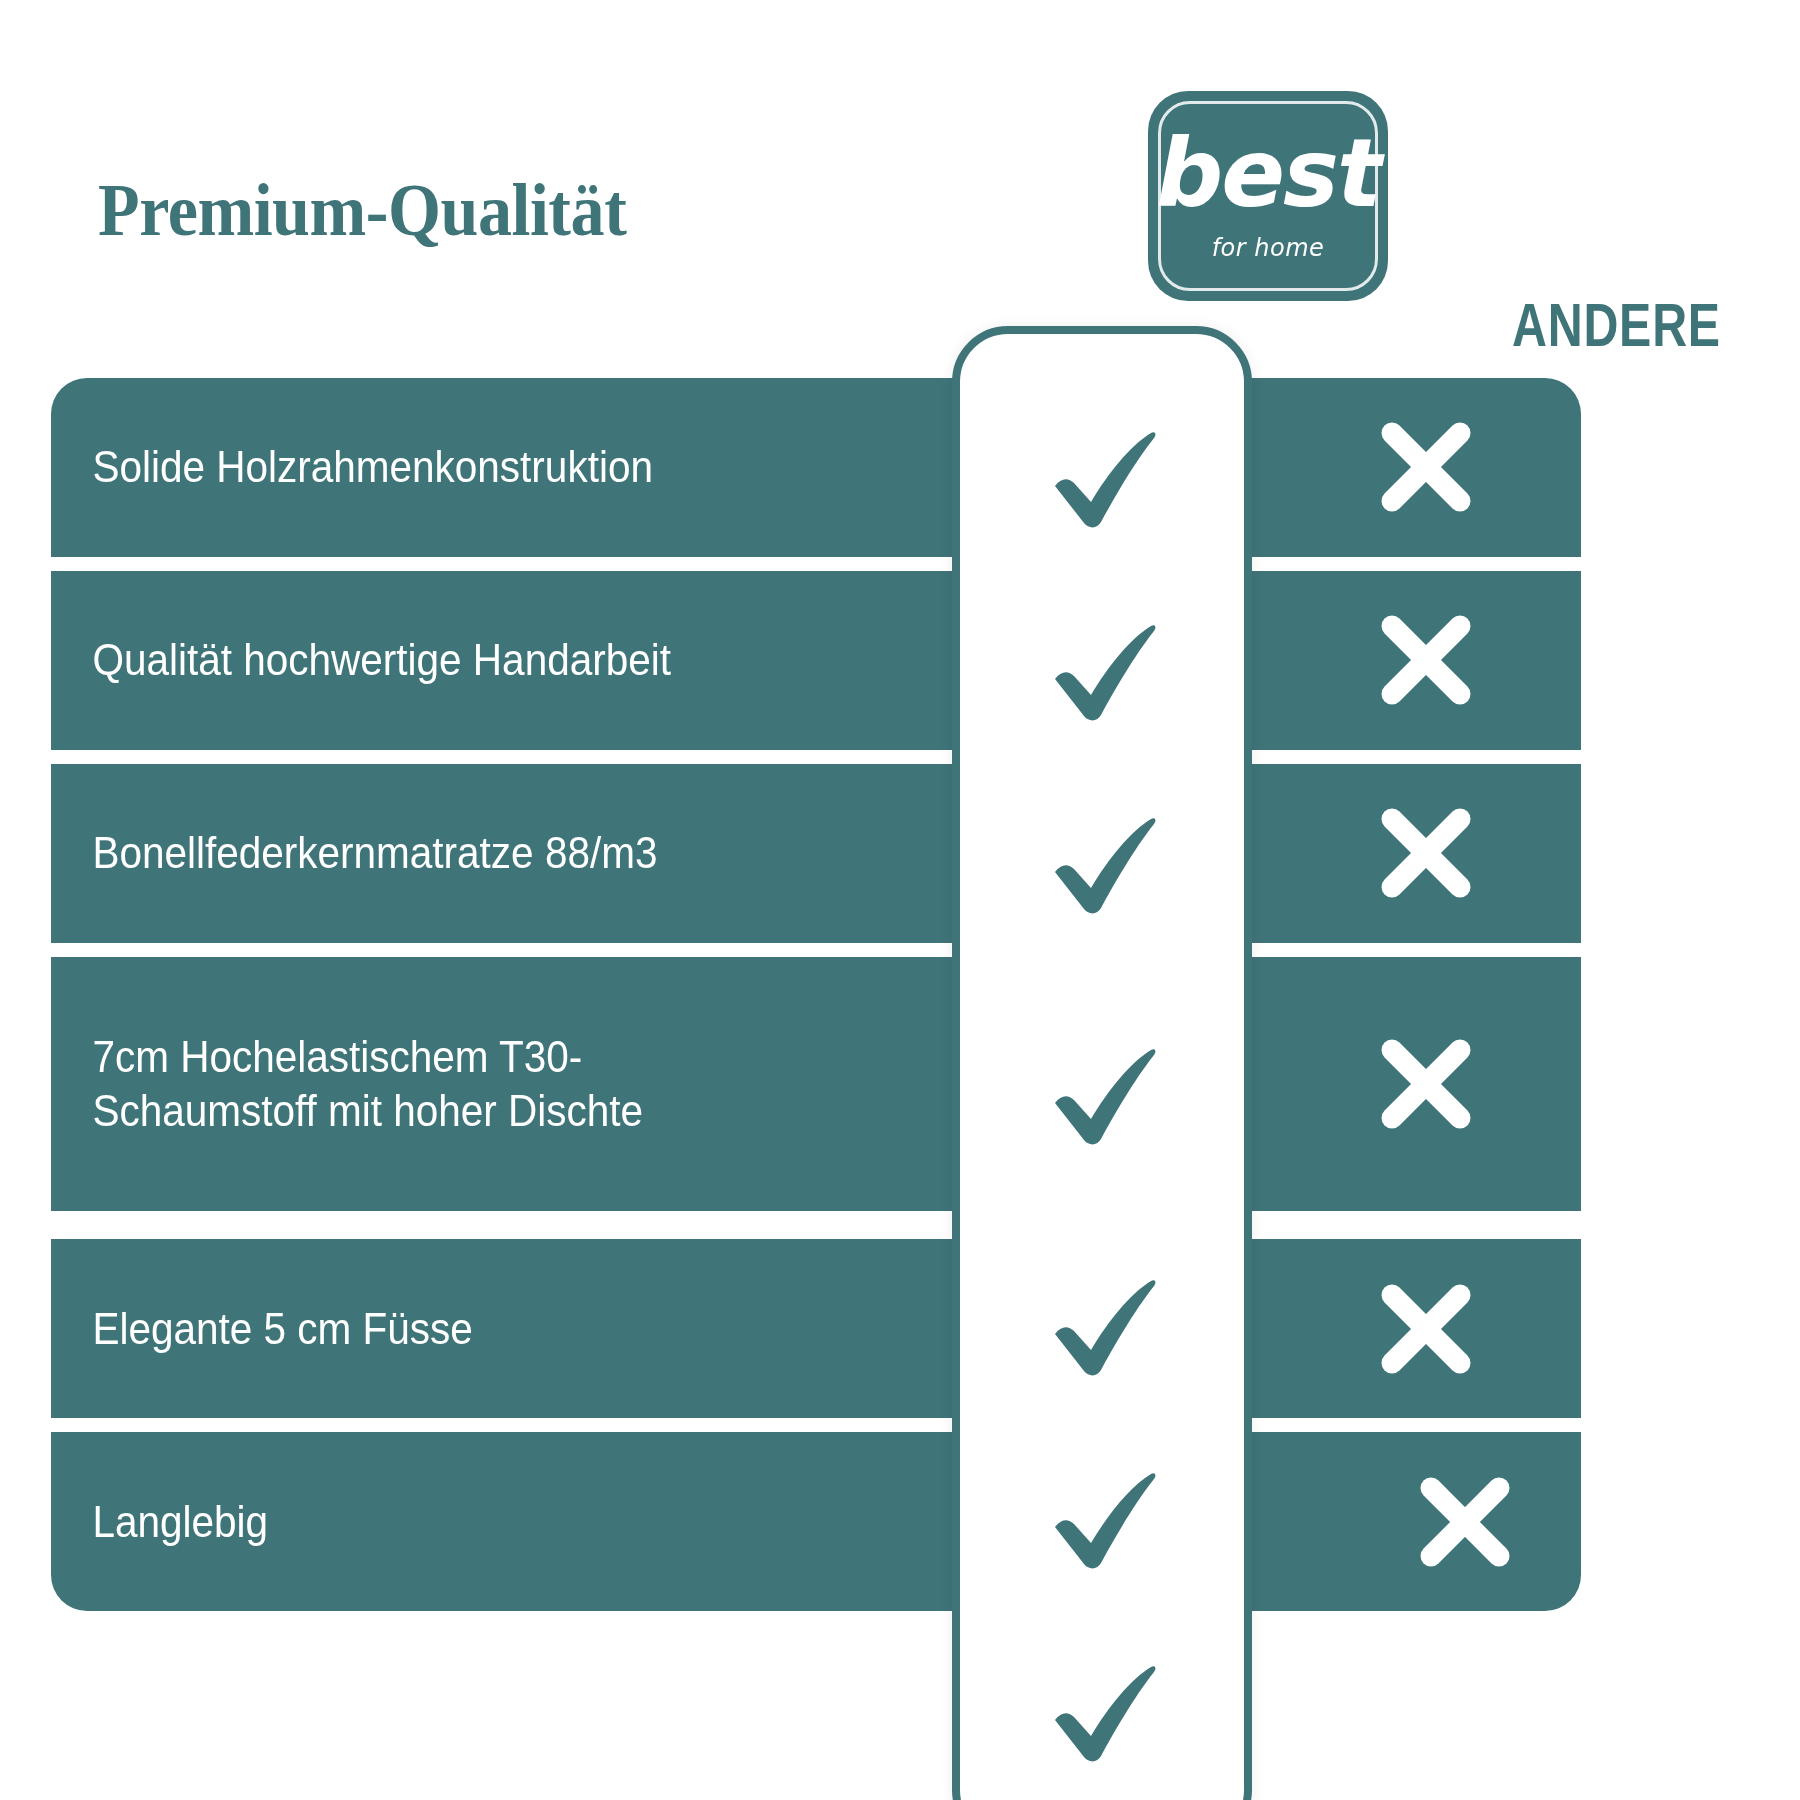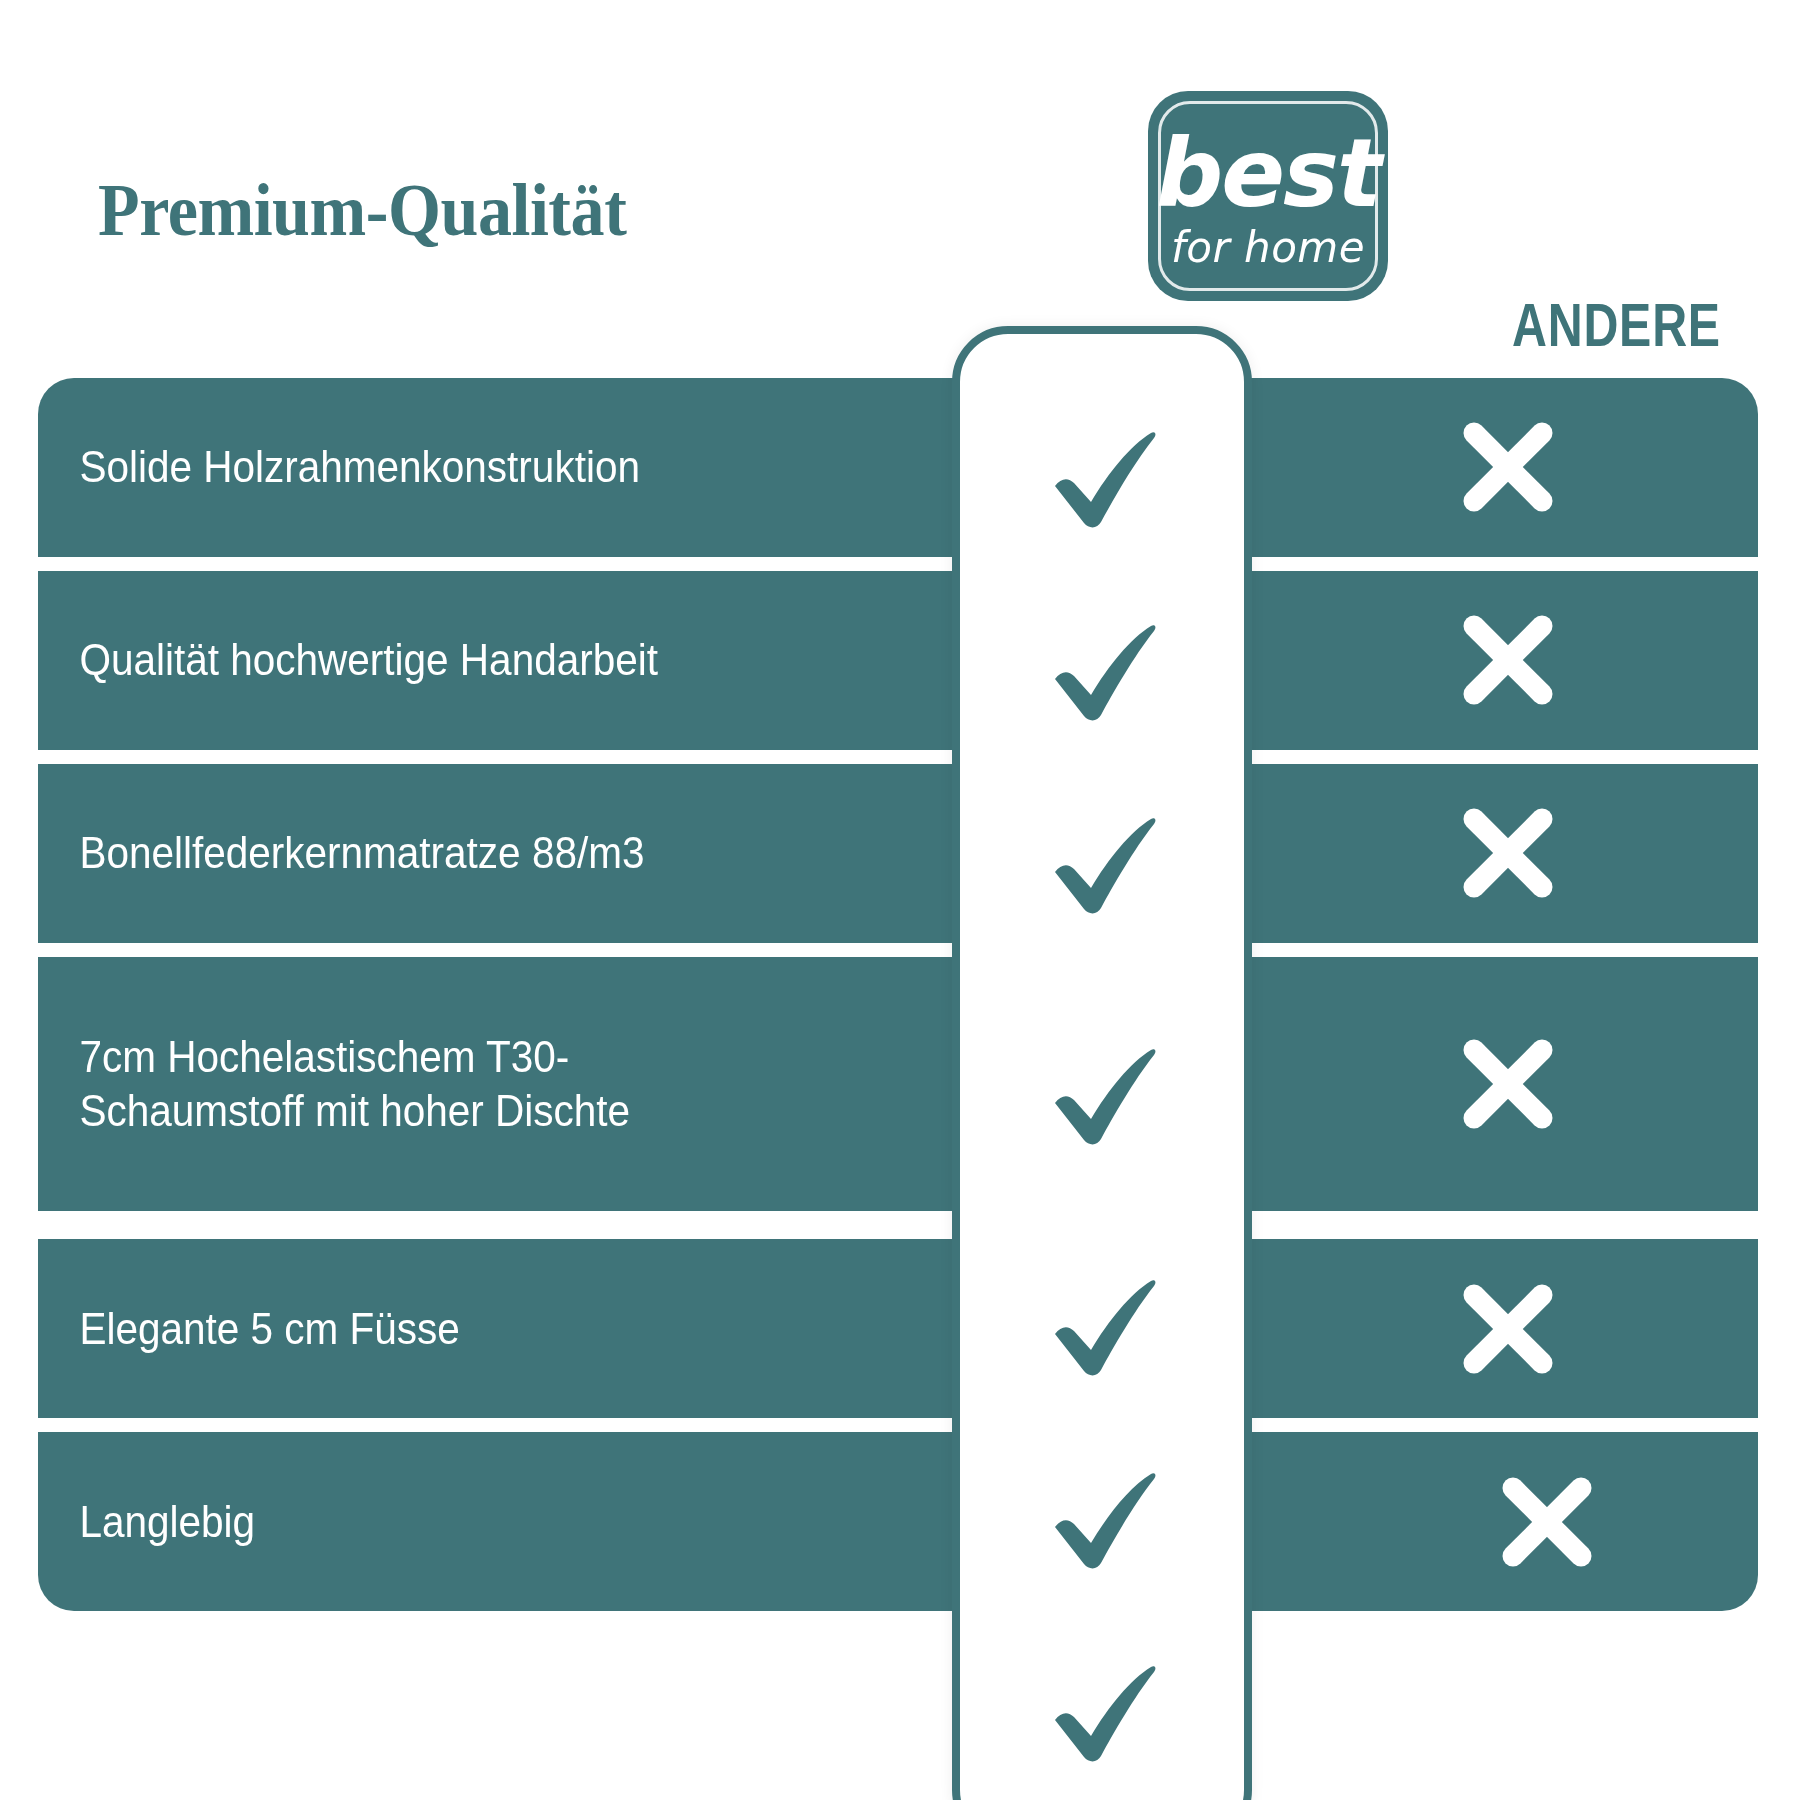--- a/index.html
+++ b/index.html
@@ -74,21 +74,21 @@
   }
   .logo-forhome {
     position: absolute;
     left: 0;
     right: 0;
     top: 140px;
     text-align: center;
     color: #ffffff;
     font-family: "DejaVu Sans", sans-serif;
     font-style: italic;
-    font-size: 42px;
+    font-size: 24px;
     line-height: 34px;
     letter-spacing: 0.5px;
   }
 
   
   .andere-label {
     position: absolute;
     left: 1512px;
     top: 258px;
     font-family: "Liberation Sans Narrow", "Liberation Sans", sans-serif;
@@ -98,23 +98,23 @@
     letter-spacing: 1px;
     color: #3F7479;
     transform: scaleX(0.78);
     transform-origin: left top;
     white-space: nowrap;
   }
 
   
   .table {
     position: absolute;
-    left: 38px;
+    left: 51px;
     top: 342px;
-    width: 1720px;
+    width: 1530px;
     height: 1412px;
   }
 
   .row {
     position: relative;
     width: 100%;
     background: #3F7479;
     box-sizing: border-box;
     display: flex;
     align-items: center;

